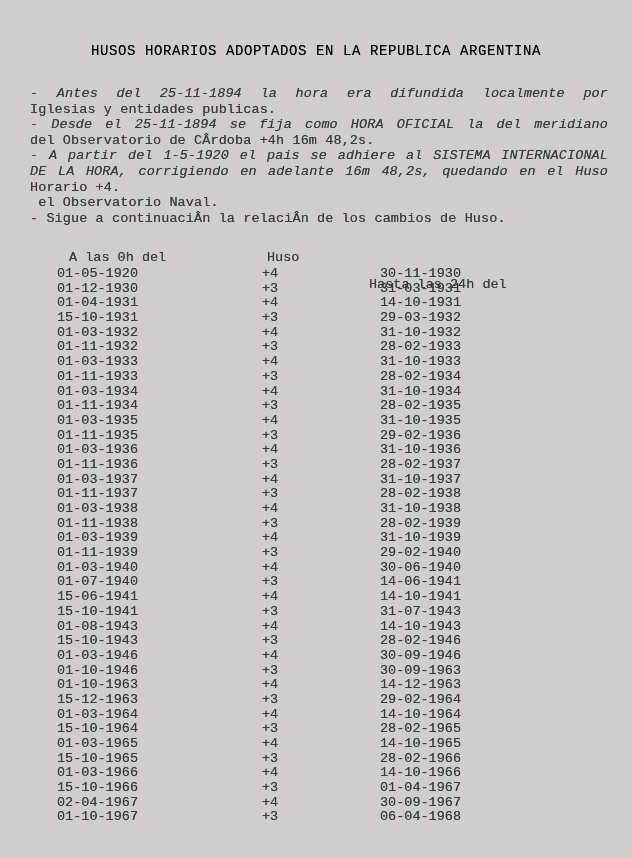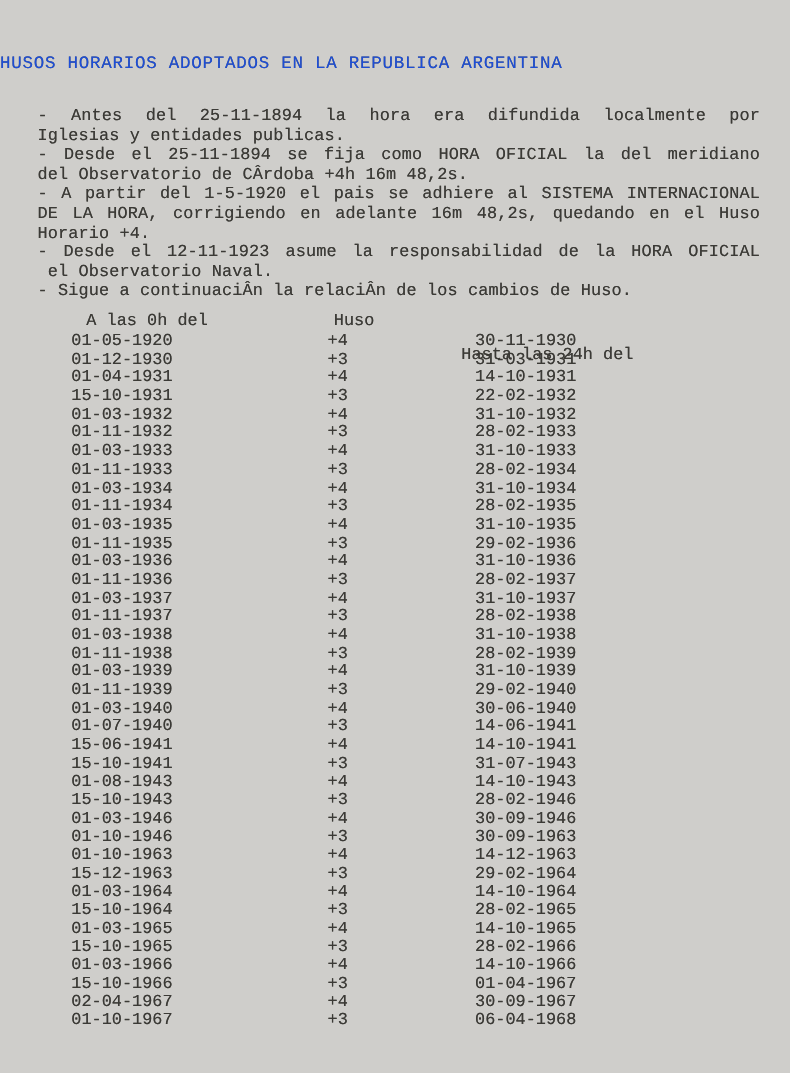--- a/index.html
+++ b/index.html
@@ -17,36 +17,38 @@
       radial-gradient(900px 520px at 82% 8%, rgba(255,255,255,0.38), transparent 62%),
       radial-gradient(760px 560px at 8% 78%, rgba(115,110,100,0.07), transparent 60%),
       radial-gradient(420px 300px at 30% 34%, rgba(115,110,100,0.05), transparent 65%),
       radial-gradient(520px 340px at 70% 60%, rgba(255,255,255,0.22), transparent 60%),
       linear-gradient(158deg, #edecе8 0%, #eae9e5 35%, #e7e6e2 70%, #e9e8e4 100%),
       var(--paper, #e9e8e4);
     text-shadow: 0 0 0.4px rgba(58,56,52,0.75);
   }
   .title {
     position: absolute; top: 43px; left: 0; right: 0;
+    text-align: center;
     font-size: 14px;
     letter-spacing: 0.6px;
-    color: #1d4ed8;
+    color: #000000;
     white-space: pre;
   }
   .intro {
     position: absolute; top: 86px; left: 30px; width: 578px;
     font-size: 13.5px;
     line-height: 15.6px;
     letter-spacing: 0.1px;
   }
   .intro-line { height: 15.6px; white-space: pre; }
   .intro-line.j {
     white-space: normal;
     text-align: justify;
     text-align-last: justify;
+    font-style: italic;
   }
   .thead, .trow { font-size: 13.5px; }
   .thead {
     position: absolute; top: 250px; left: 12px; width: 632px; height: 15px;
   }
   .thead span { position: absolute; top: 0; white-space: pre; }
   .h1 { left: 57px; }
   .h2 { left: 255px; text-align: right; }
   .h3 { left: 357px; margin-top: 27px; }
   .tbody {
@@ -67,21 +69,20 @@
 
   <div class="intro">
 
   <div class="intro-line j">- Antes del 25-11-1894 la hora era difundida localmente por</div>
       <div class="intro-line">Iglesias y entidades publicas.</div>
       <div class="intro-line j">- Desde el 25-11-1894 se fija como HORA OFICIAL la del meridiano</div>
       <div class="intro-line">del Observatorio de CÂrdoba +4h 16m 48,2s.</div>
       <div class="intro-line j">- A partir del 1-5-1920 el pais se adhiere al SISTEMA INTERNACIONAL</div>
       <div class="intro-line j">DE LA HORA, corrigiendo en adelante 16m 48,2s, quedando en el Huso</div>
       <div class="intro-line">Horario +4.</div>
-      <div class="intro-line j">- Desde el 12-11-1923 asume la responsabilidad de la HORA OFICIAL</div>
       <div class="intro-line"> el Observatorio Naval.</div>
       <div class="intro-line">- Sigue a continuaciÂn la relaciÂn de los cambios de Huso.</div>
     </div>
 
   <div class="thead">
     <span class="h1">A las 0h del</span>
     <span class="h2">Huso</span>
     <span class="h3">Hasta las 24h del</span>
   </div>
 
@@ -98,21 +99,21 @@
         <span class="c3">31-03-1931</span>
       </div>
       <div class="trow">
         <span class="c1">01-04-1931</span>
         <span class="c2">+4</span>
         <span class="c3">14-10-1931</span>
       </div>
       <div class="trow">
         <span class="c1">15-10-1931</span>
         <span class="c2">+3</span>
-        <span class="c3">22-02-1932</span>
+        <span class="c3">29-03-1932</span>
       </div>
       <div class="trow">
         <span class="c1">01-03-1932</span>
         <span class="c2">+4</span>
         <span class="c3">31-10-1932</span>
       </div>
       <div class="trow">
         <span class="c1">01-11-1932</span>
         <span class="c2">+3</span>
         <span class="c3">28-02-1933</span>

